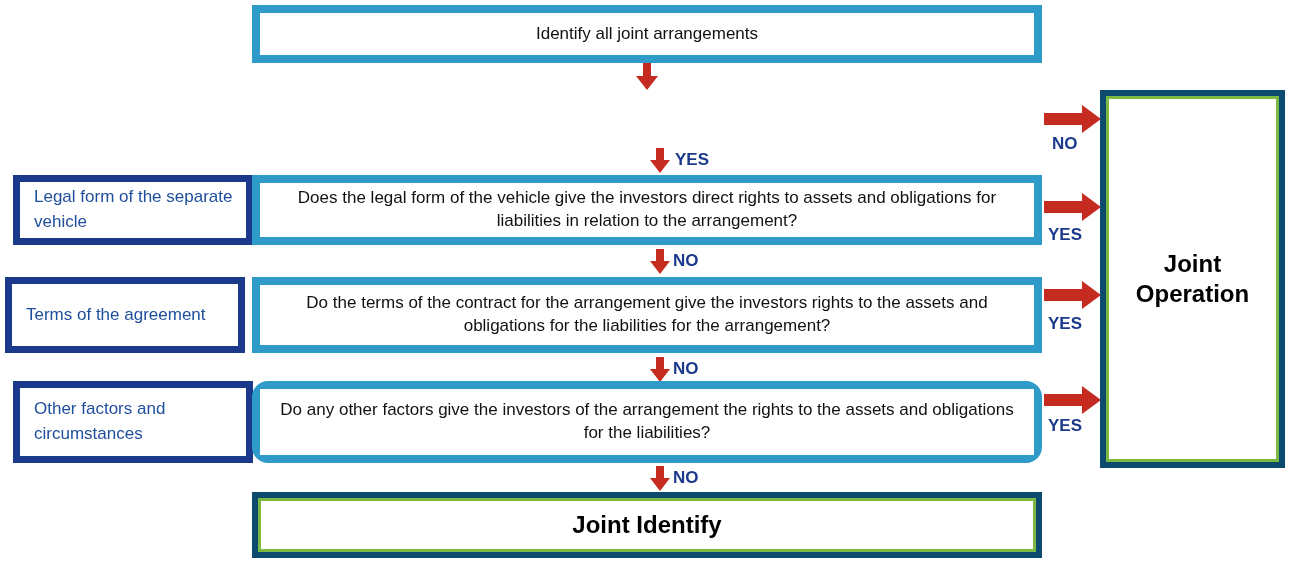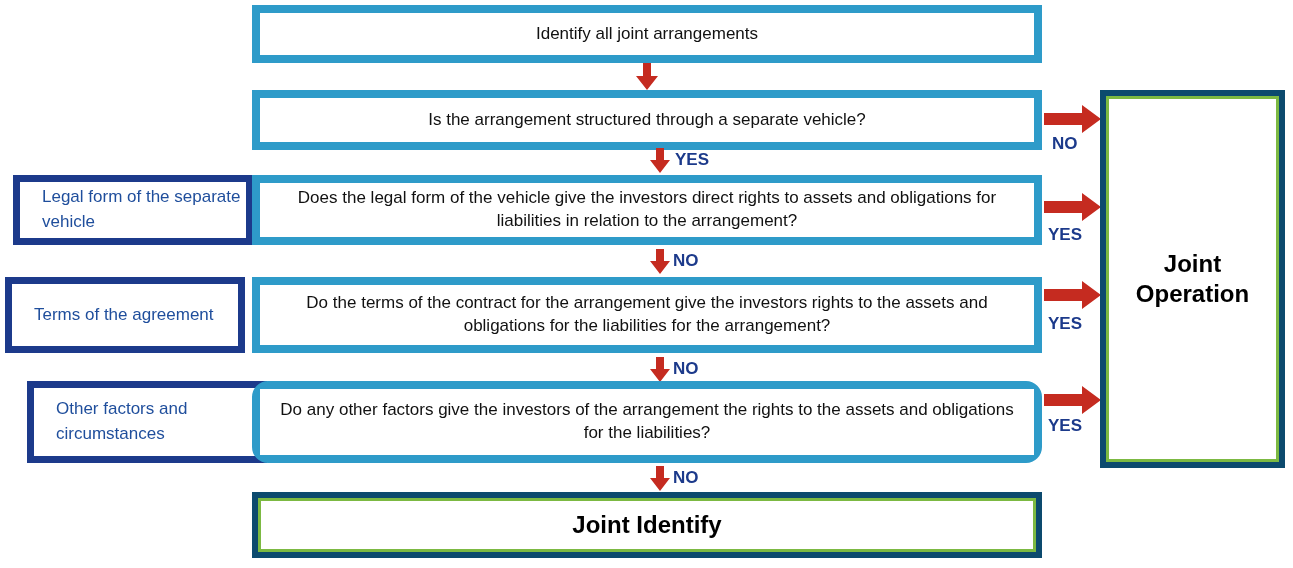--- a/index.html
+++ b/index.html
@@ -68,21 +68,21 @@
     padding: 2px;
   }
   .box-navy > .inner {
     background: #ffffff;
     width: 100%;
     height: 100%;
     display: flex;
     align-items: center;
     justify-content: flex-start;
     text-align: left;
-    padding: 0 0 0 22px;
+    padding: 0 0 0 14px;
     box-sizing: border-box;
   }
 
   .q-text {
     font-size: 17px;
     line-height: 1.35;
     color: #111111;
     font-family: "Liberation Sans", sans-serif;
   }
   .label-text {
@@ -125,25 +125,20 @@
       <span class="q-text">Identify all joint arrangements</span>
     </div>
   </div>
 
   <div class="arrow-down" style="left:633px; top:63px; width:28px; height:28px;">
     <svg width="28" height="28" viewBox="0 0 28 28">
       <polygon points="10,0 18,0 18,13 25,13 14,27 3,13 10,13" fill="#c52b20"></polygon>
     </svg>
   </div>
 
-  <div class="box box-blue" style="left:252px; top:90px; width:790px; height:60px;">
-    <div class="inner">
-      <span class="q-text">Is the arrangement structured through a separate vehicle?</span>
-    </div>
-  </div>
 
   <div class="arrow-right" style="left:1044px; top:104px; width:58px; height:30px;">
     <svg width="58" height="30" viewBox="0 0 58 30">
       <polygon points="0,9 38,9 38,1 57,15 38,29 38,21 0,21" fill="#c52b20"></polygon>
     </svg>
   </div>
   <div class="edge-label" style="left:1052px; top:134px;">NO</div>
 
   <div class="arrow-down" style="left:647px; top:148px; width:26px; height:26px;">
     <svg width="26" height="26" viewBox="0 0 26 26">
@@ -191,21 +186,21 @@
     </svg>
   </div>
   <div class="edge-label" style="left:1048px; top:314px;">YES</div>
   <div class="arrow-down" style="left:647px; top:357px; width:26px; height:26px;">
     <svg width="26" height="26" viewBox="0 0 26 26">
       <polygon points="9,0 17,0 17,12 23,12 13,25 3,12 9,12" fill="#c52b20"></polygon>
     </svg>
   </div>
   <div class="edge-label" style="left:673px; top:359px;">NO</div>
 
-  <div class="box box-navy" style="left:13px; top:381px; width:240px; height:82px;margin-left:14px;">
+  <div class="box box-navy" style="left:13px; top:381px; width:240px; height:82px;">
     <div class="inner">
       <span class="label-text">Other factors and circumstances</span>
     </div>
   </div>
   <div class="box box-blue" style="left:252px; top:381px; width:790px; height:82px;border-radius:16px;">
     <div class="inner">
       <span class="q-text">Do any other factors give the investors of the arrangement the rights to the assets and obligations for the liabilities?</span>
     </div>
   </div>
   <div class="arrow-right" style="left:1044px; top:385px; width:58px; height:30px;">

